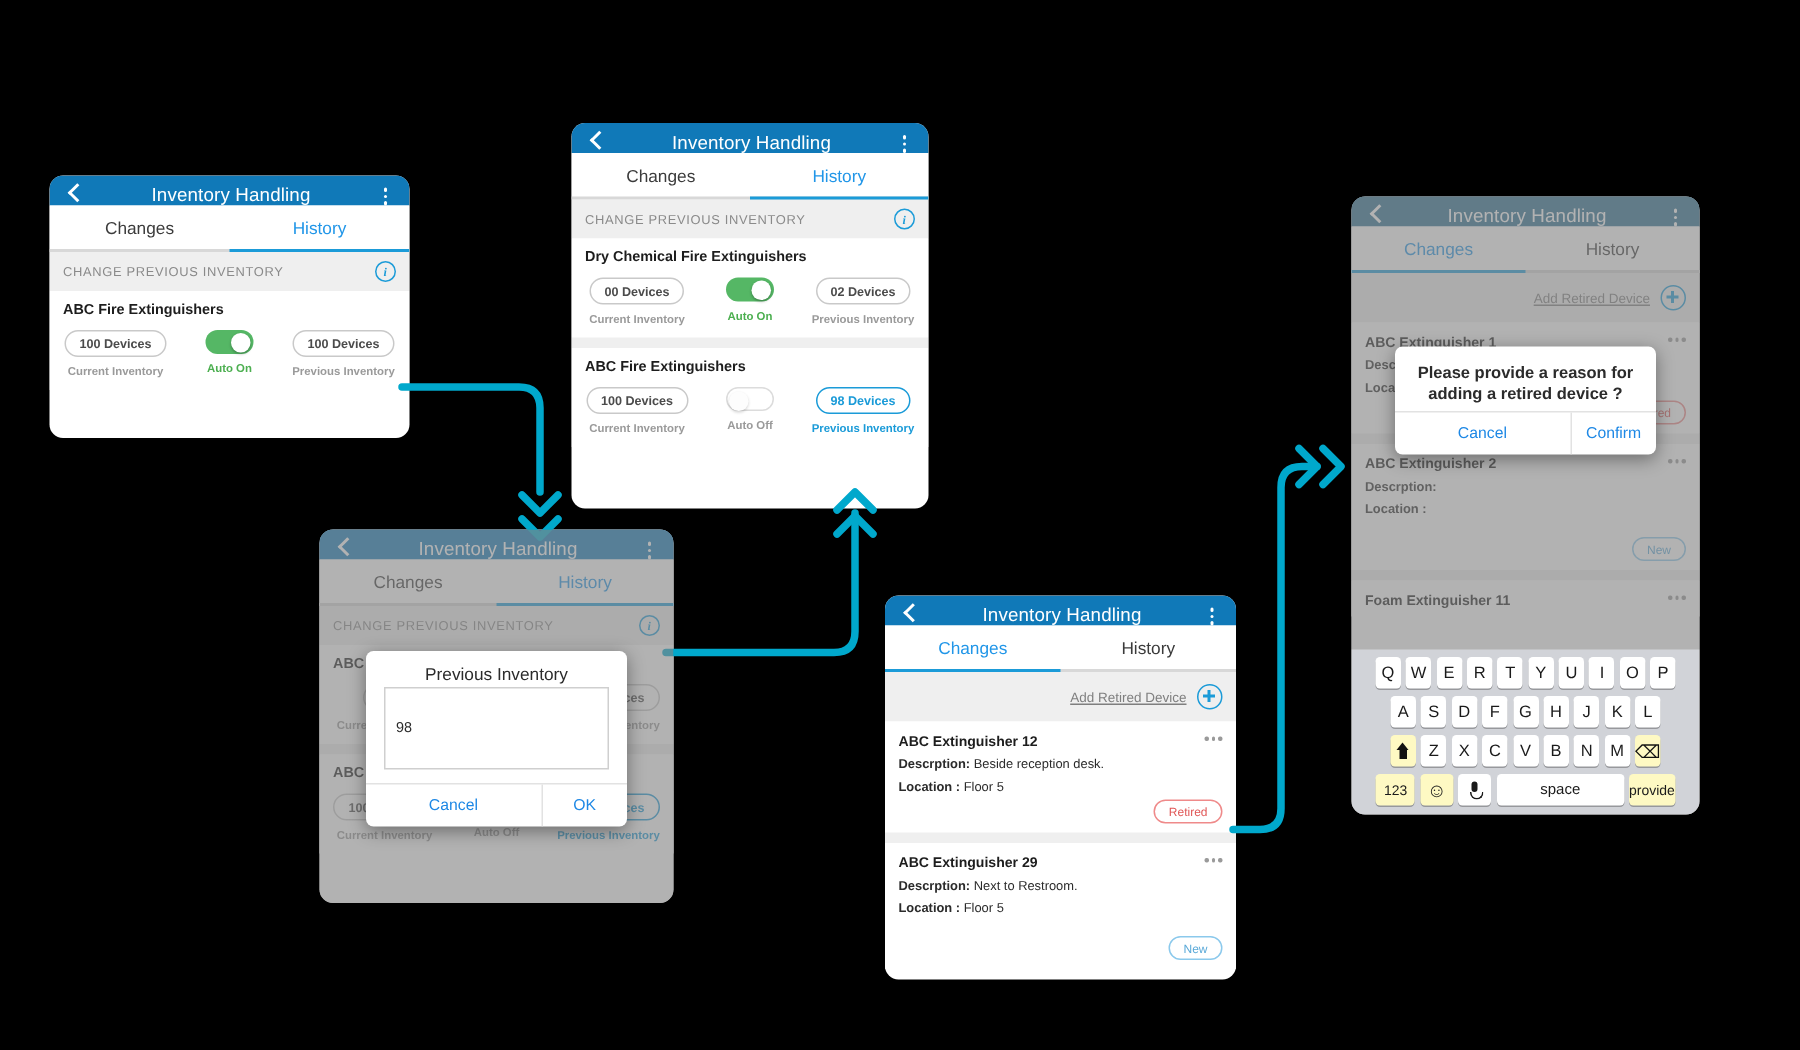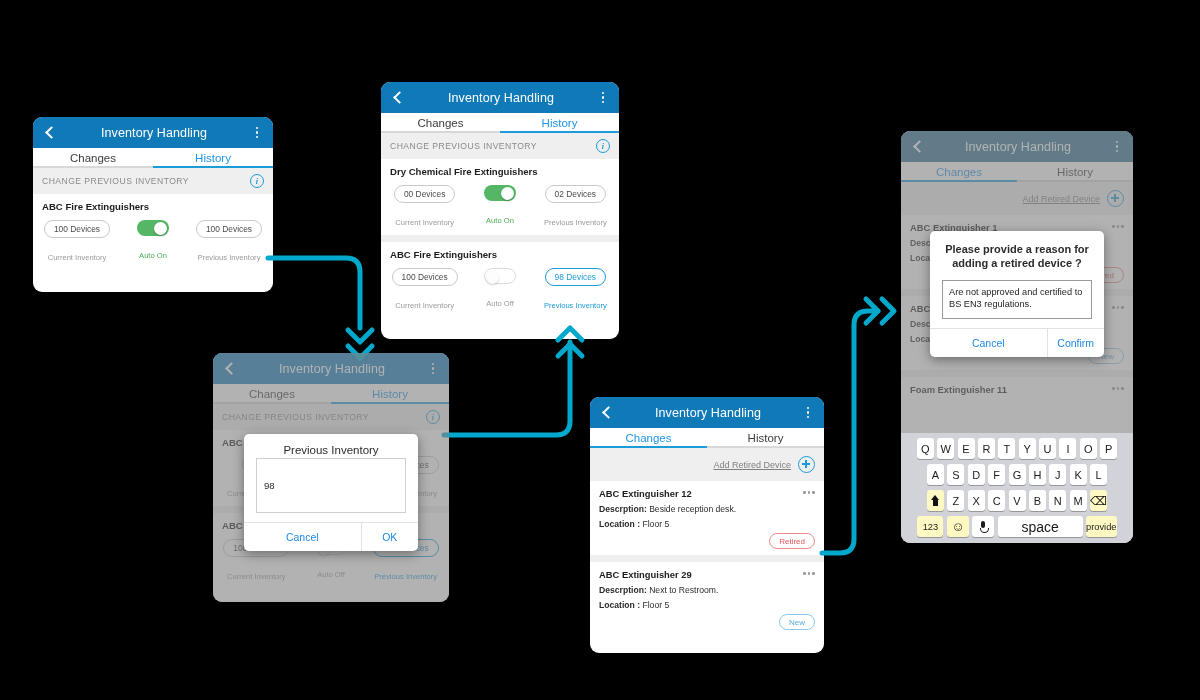--- a/index.html
+++ b/index.html
@@ -4,48 +4,48 @@
 <style>
   html,body{margin:0;padding:0;background:#000;}
   body{width:1200px;height:700px;overflow:hidden;font-family:"Liberation Sans",sans-serif;}
   #stage{position:relative;width:1200px;height:700px;background:#000;}
 
   .phone{position:absolute;background:#ffffff;border-radius:9px;overflow:hidden;
          box-shadow:0 2px 10px rgba(0,0,0,.55);}
   .phone .dim{position:absolute;inset:0;background:rgba(130,130,130,.62);z-index:50;pointer-events:none;}
 
   
-  .appbar{height:31px;background:#1079b8;display:flex;align-items:center;
+  .appbar{height:20px;background:#1079b8;display:flex;align-items:flex-end;
           padding:0 9px;box-sizing:border-box;position:relative;}
   .appbar.dimmed{background:#2a6e91;}
   .bk{width:16px;height:16px;flex:0 0 16px;position:relative;}
   .bk::before{content:"";position:absolute;left:5px;top:3px;width:7px;height:7px;
       border-left:2px solid #fff;border-bottom:2px solid #fff;transform:rotate(45deg);}
   .appbar .title{flex:1;text-align:center;color:#fff;font-size:12.5px;letter-spacing:.1px;}
   .dots{width:14px;flex:0 0 14px;display:flex;flex-direction:column;align-items:center;gap:2px;}
   .dots i{width:2.6px;height:2.6px;border-radius:50%;background:#fff;display:block;}
 
   
-  .tabs{display:flex;background:#fff;height:20px;position:relative;}
+  .tabs{display:flex;background:#fff;height:31px;position:relative;}
   .tab{flex:1;display:flex;align-items:center;justify-content:center;
        font-size:11.5px;color:#3b3b3b;}
   .tab.active{color:#2196e8;}
   .tabline{position:absolute;left:0;bottom:0;height:2px;width:100%;background:#d8d8d8;}
   .tabind{position:absolute;bottom:0;height:2px;background:#1b9bd8;}
 
   
   .sectionhdr{background:#efefef;display:flex;align-items:center;
       padding:6px 9px;font-size:8.6px;color:#8a8a8a;letter-spacing:.45px;}
   .sectionhdr .lbl{flex:1;}
   .infoi{width:12px;height:12px;border:1.2px solid #1b9bd8;border-radius:50%;
       color:#1b9bd8;font-size:8px;font-style:italic;font-family:"Liberation Serif",serif;
       display:flex;align-items:center;justify-content:center;font-weight:bold;}
   .devname{padding:7px 9px 6px;font-size:9.6px;font-weight:bold;color:#1d1d1d;background:#fff;}
   .ctrlrow{display:flex;background:#fff;padding:2px 6px 8px;}
-  .ctrl{flex:1;display:flex;flex-direction:column;align-items:center;gap:15px;}
+  .ctrl{flex:1;display:flex;flex-direction:column;align-items:center;gap:5px;font-weight:bold;}
   .pill{border:1px solid #c9c9c9;border-radius:11px;padding:3px 9px;font-size:8.4px;color:#4b4b4b;
         white-space:nowrap;}
   .pill.hl{border-color:#1b9bd8;color:#1b9bd8;}
   .caption{font-size:7.6px;color:#9a9a9a;}
   .caption.on{color:#4caf50;}
   .caption.hl{color:#1b9bd8;}
   .sw{width:32px;height:16px;border-radius:9px;position:relative;}
   .sw.on{background:#55b765;}
   .sw.off{background:#fff;border:1px solid #dcdcdc;box-sizing:border-box;}
   .sw .knob{position:absolute;top:1.6px;width:13px;height:13px;border-radius:50%;background:#fff;
@@ -65,21 +65,21 @@
   .item{background:#fff;padding:7px 9px 6px;}
   .itemhead{display:flex;align-items:flex-start;}
   .itemhead .nm{flex:1;font-size:9.4px;font-weight:bold;color:#1d1d1d;}
   .hdots{display:flex;gap:2px;padding-top:3px;}
   .hdots i{width:2.6px;height:2.6px;border-radius:50%;background:#9a9a9a;}
   .meta{font-size:8.6px;color:#2b2b2b;margin-top:5px;}
   .meta b{font-weight:bold;}
   .badgerow{display:flex;justify-content:flex-end;margin-top:4px;}
   .badge{border-radius:10px;padding:2.5px 9px;font-size:8px;}
   .badge.retired{border:1.2px solid #ef8a8a;color:#e05656;}
-  .badge.new{border:1.2px solid #8bc9ec;color:#5aa9d8;}
+  .badge.new{border:1.2px solid #8bc9ec;color:#5aa9d8;margin-top:10px;}
 
   
   .dlg{position:absolute;z-index:60;background:#fff;border-radius:5px;
        box-shadow:0 3px 12px rgba(0,0,0,.4);overflow:hidden;}
   .dlg .dt{text-align:center;font-size:11.5px;color:#2b2b2b;padding:10px 12px 2px;}
   .dlg .ds{text-align:center;font-size:9.3px;color:#3b3b3b;padding:2px 16px 7px;line-height:1.3;}
   .dlg .inp{margin:0 12px 9px;border:1px solid #cfcfcf;background:#fff;
             font-size:9.6px;color:#2b2b2b;padding:21px 7px;}
   .dlg .acts{display:flex;border-top:1px solid #e2e2e2;}
   .dlg .acts .a{flex:1;text-align:center;padding:8px 0;font-size:10.5px;color:#1e88e5;margin-left:30px;}
@@ -89,21 +89,21 @@
             font-size:9.2px;color:#1d1d1d;padding:5px 6px;line-height:1.35;min-height:27px;}
 
   
   .kbd{position:absolute;left:0;right:0;bottom:0;background:#d1d3d8;z-index:55;
        padding:5px 3px 6px;box-sizing:border-box;}
   .krow{display:flex;justify-content:center;gap:3.4px;margin-bottom:5px;}
   .key{background:#fff;border-radius:3px;min-width:17px;height:21px;display:flex;
        align-items:center;justify-content:center;font-size:11px;color:#1a1a1a;
        box-shadow:0 1px 0 rgba(0,0,0,.28);}
   .key.fn{background:#fef9c3;}
-  .key.sp{flex:1;max-width:85px;font-size:14px;}
+  .key.sp{flex:1;max-width:85px;font-size:10px;}
   .key.w{min-width:26px;font-size:9.3px;}
   .key.w2{min-width:22px;}
   .shift{position:relative;}
   .shift::before{content:"";position:absolute;left:50%;top:5px;margin-left:-4.5px;
      width:0;height:0;border-left:4.5px solid transparent;border-right:4.5px solid transparent;
      border-bottom:5px solid #111;}
   .shift::after{content:"";position:absolute;left:50%;top:10px;margin-left:-2.2px;
      width:4.4px;height:6px;background:#111;}
   .bsp{position:relative;}
   .bsp::before{content:"\232B";font-size:12px;color:#111;}
@@ -456,21 +456,20 @@
             <i></i>
             <i></i>
           </div>
       </div>
     </div>
 
     <div class="dim"></div>
 
     <div class="dlg dlg2" style="left:29px;top:100px;width:174px;z-index:60;">
       <div class="dt">Please provide a reason for adding a retired device ?</div>
-      <div class="ta">Are not approved and certified to BS EN3 regulations.</div>
       <div class="acts">
         <div class="a">Cancel</div>
         <div class="a">Confirm</div>
       </div>
     </div>
 
     <div class="kbd">
       <div class="krow">
         <div class="key">Q</div>
         <div class="key">W</div>

